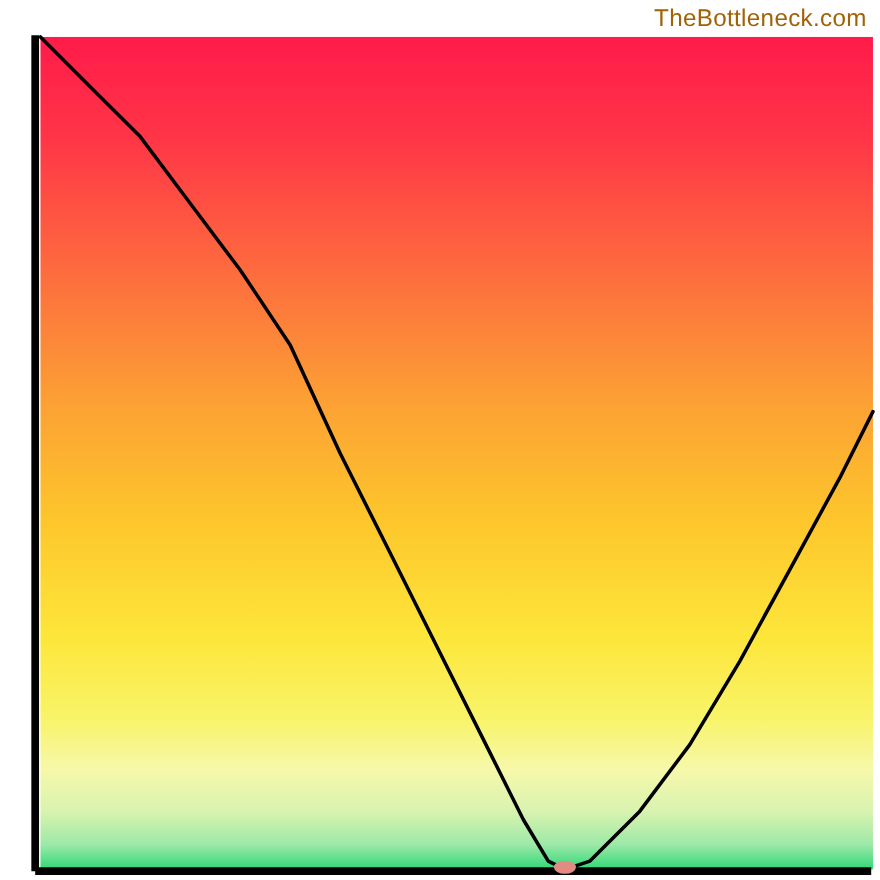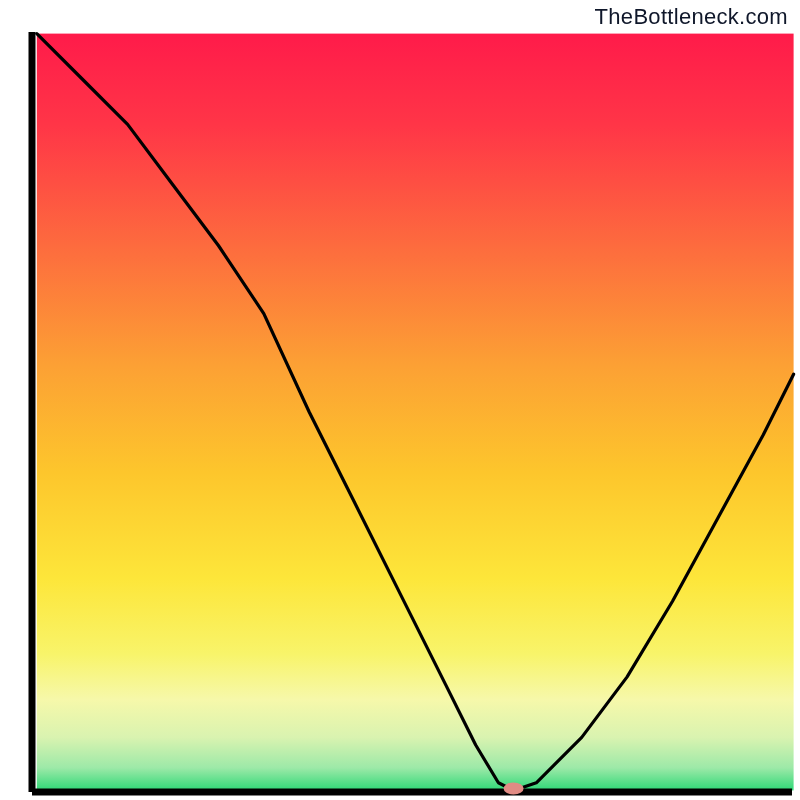--- a/index.html
+++ b/index.html
@@ -12,21 +12,21 @@
   }
   .container {
     position: relative;
     width: 800px;
     height: 800px;
   }
   .watermark {
     position: absolute;
     top: 4px;
     right: 12px;
-    color: #0f172a;
+    color: #a16207;
     font-size: 22px;
     font-weight: 500;
     letter-spacing: 0.3px;
   }
   svg {
     display: block;
   }
 </style>
 </head>
 <body>

